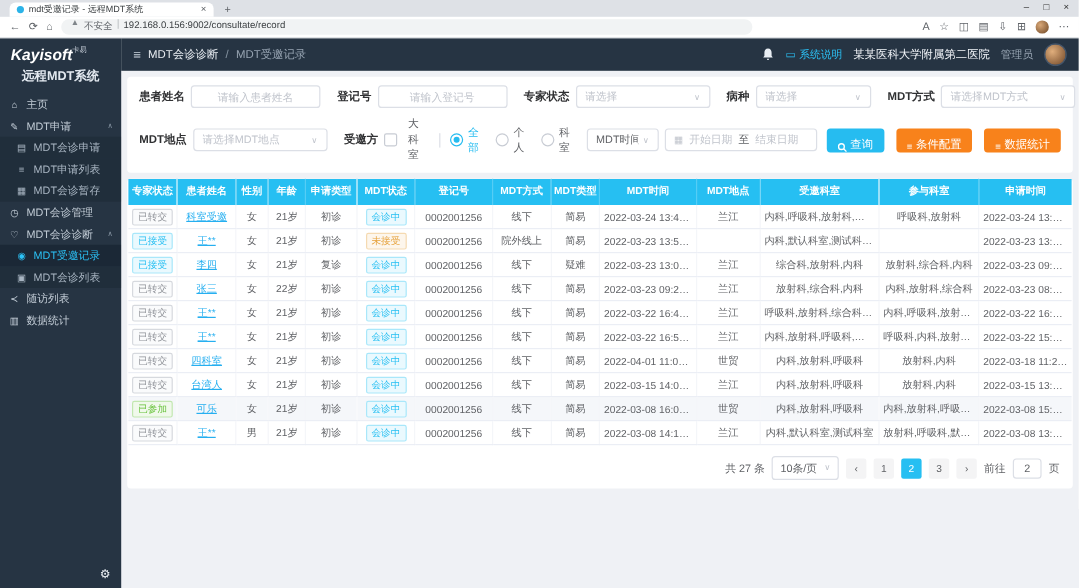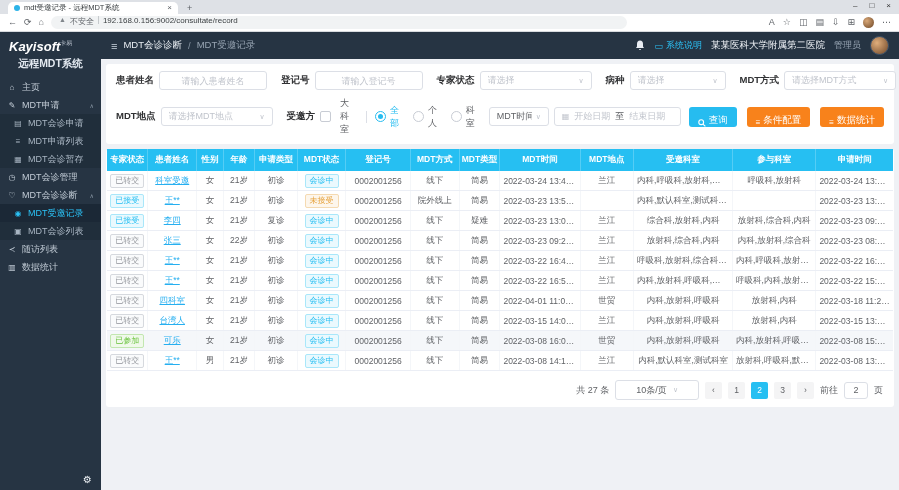--- a/index.html
+++ b/index.html
@@ -94,21 +94,21 @@
   tr.hl td{background:#F5F7FA;}
   .tag{display:inline-block;font-size:8px;line-height:12px;padding:0 4px;border-radius:2px;border:1px solid;}
   .tag-gray{color:#909399;border-color:#D6D9DE;background:#FAFBFC;}
   .tag-cyan{color:#26BFF2;border-color:#A9E7FA;background:#EAF9FE;}
   .tag-green{color:#67C23A;border-color:#C2E7B0;background:#F0F9EB;}
   .tag-orange{color:#E6A23C;border-color:#F5DAB1;background:#FDF6EC;}
   .plink{color:#26AFF0;text-decoration:underline;cursor:pointer;}
 
   
   .pager{display:flex;align-items:center;justify-content:flex-end;gap:6px;padding:9px 10px 3px;font-size:9px;color:#606266;}
-  .psize{border:1px solid #DCDFE6;border-radius:3px;height:18px;display:flex;align-items:center;gap:6px;padding:0 20px;cursor:pointer;}
+  .psize{border:1px solid #DCDFE6;border-radius:3px;height:18px;display:flex;align-items:center;gap:6px;padding:0 6px;cursor:pointer;}
   .pbtn{min-width:17px;height:17px;background:#F4F4F5;border-radius:2px;display:flex;align-items:center;justify-content:center;color:#606266;font-size:8.5px;cursor:pointer;}
   .pbtn.cur{background:#26BFF2;color:#fff;}
   .goto-input{width:22px;height:15px;border:1px solid #DCDFE6;border-radius:3px;text-align:center;font-size:9px;color:#606266;outline:none;padding:0;}
 </style>
 </head>
 <body>
 
 <div class="window">
 
   <div class="tabbar">

